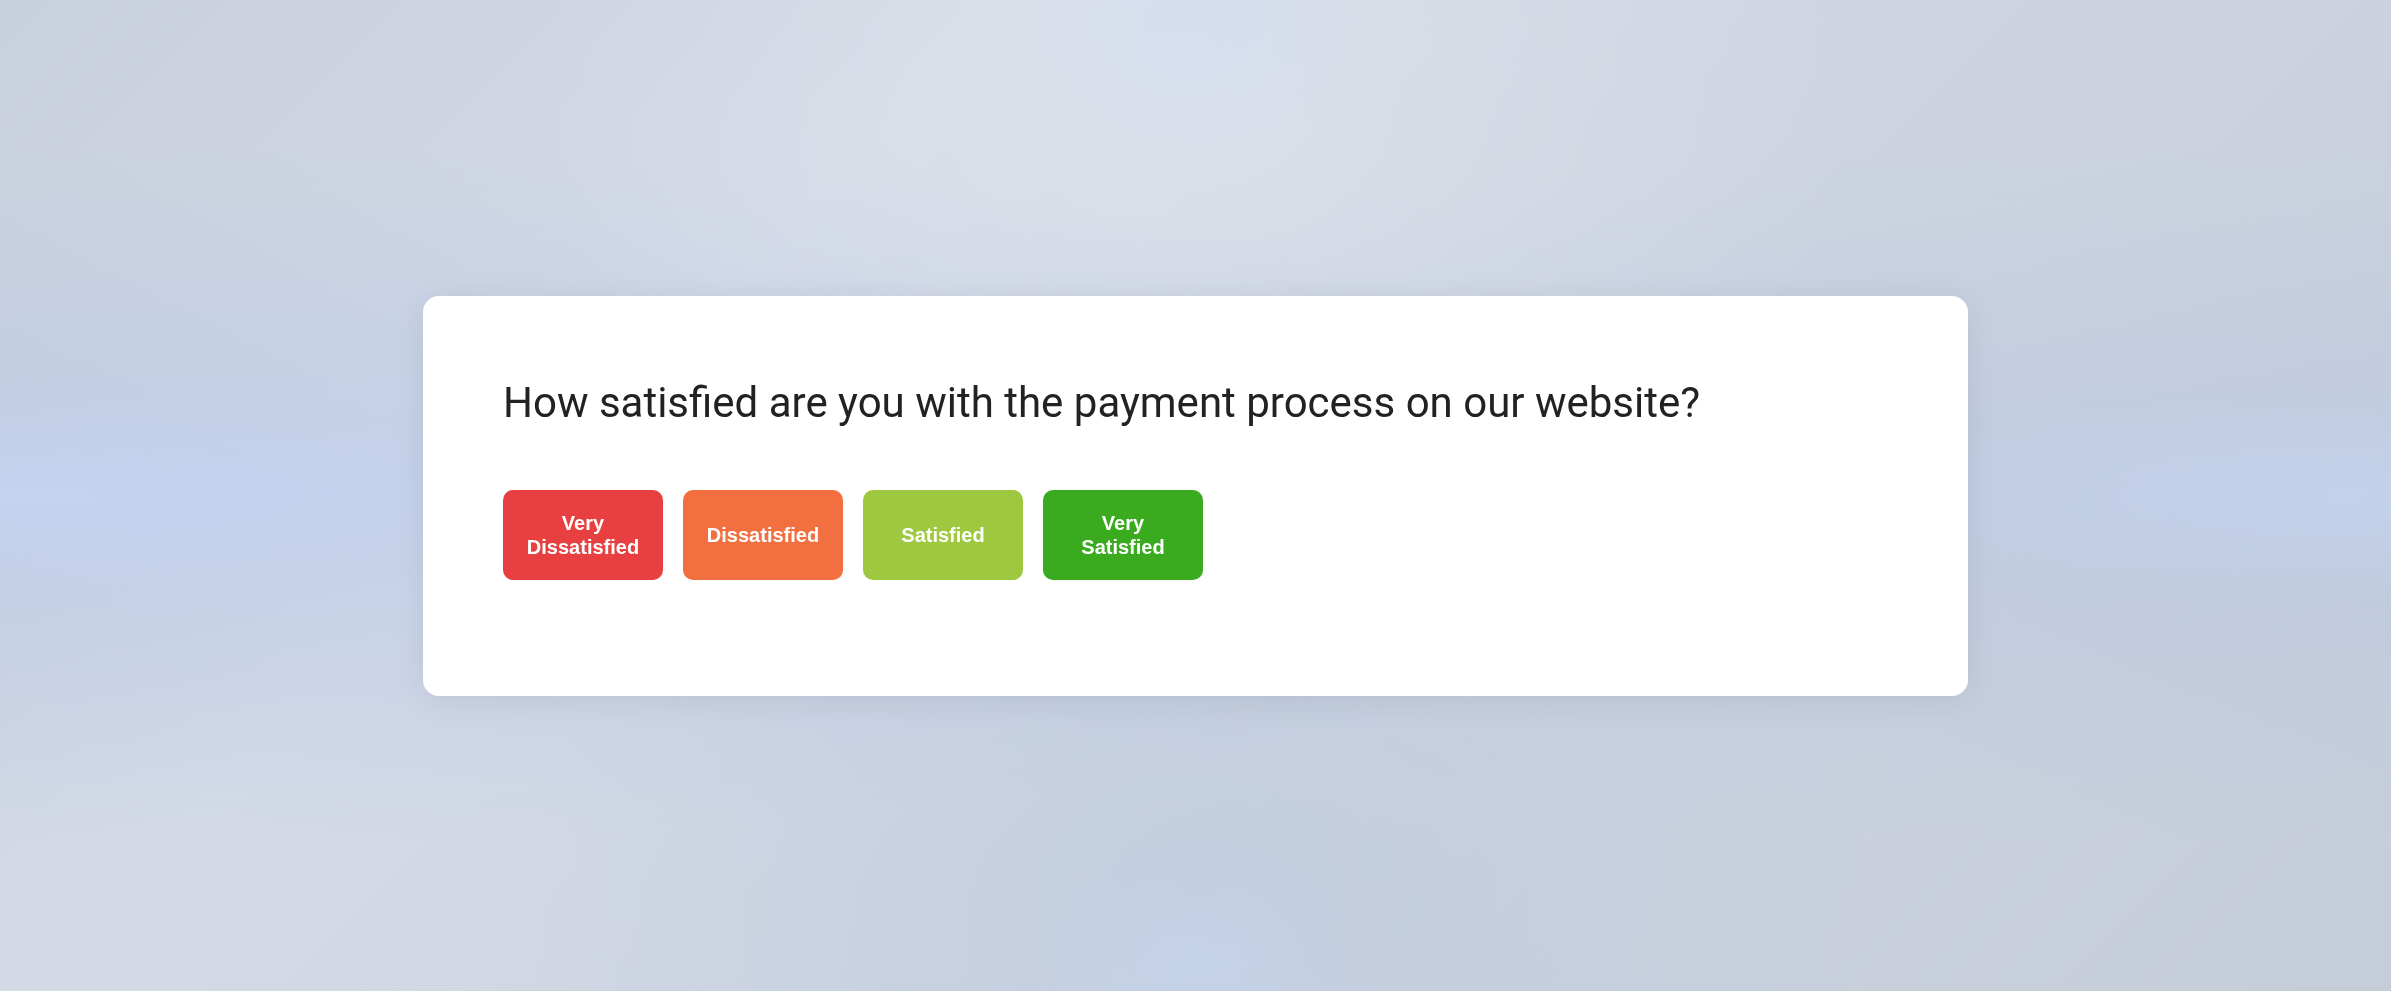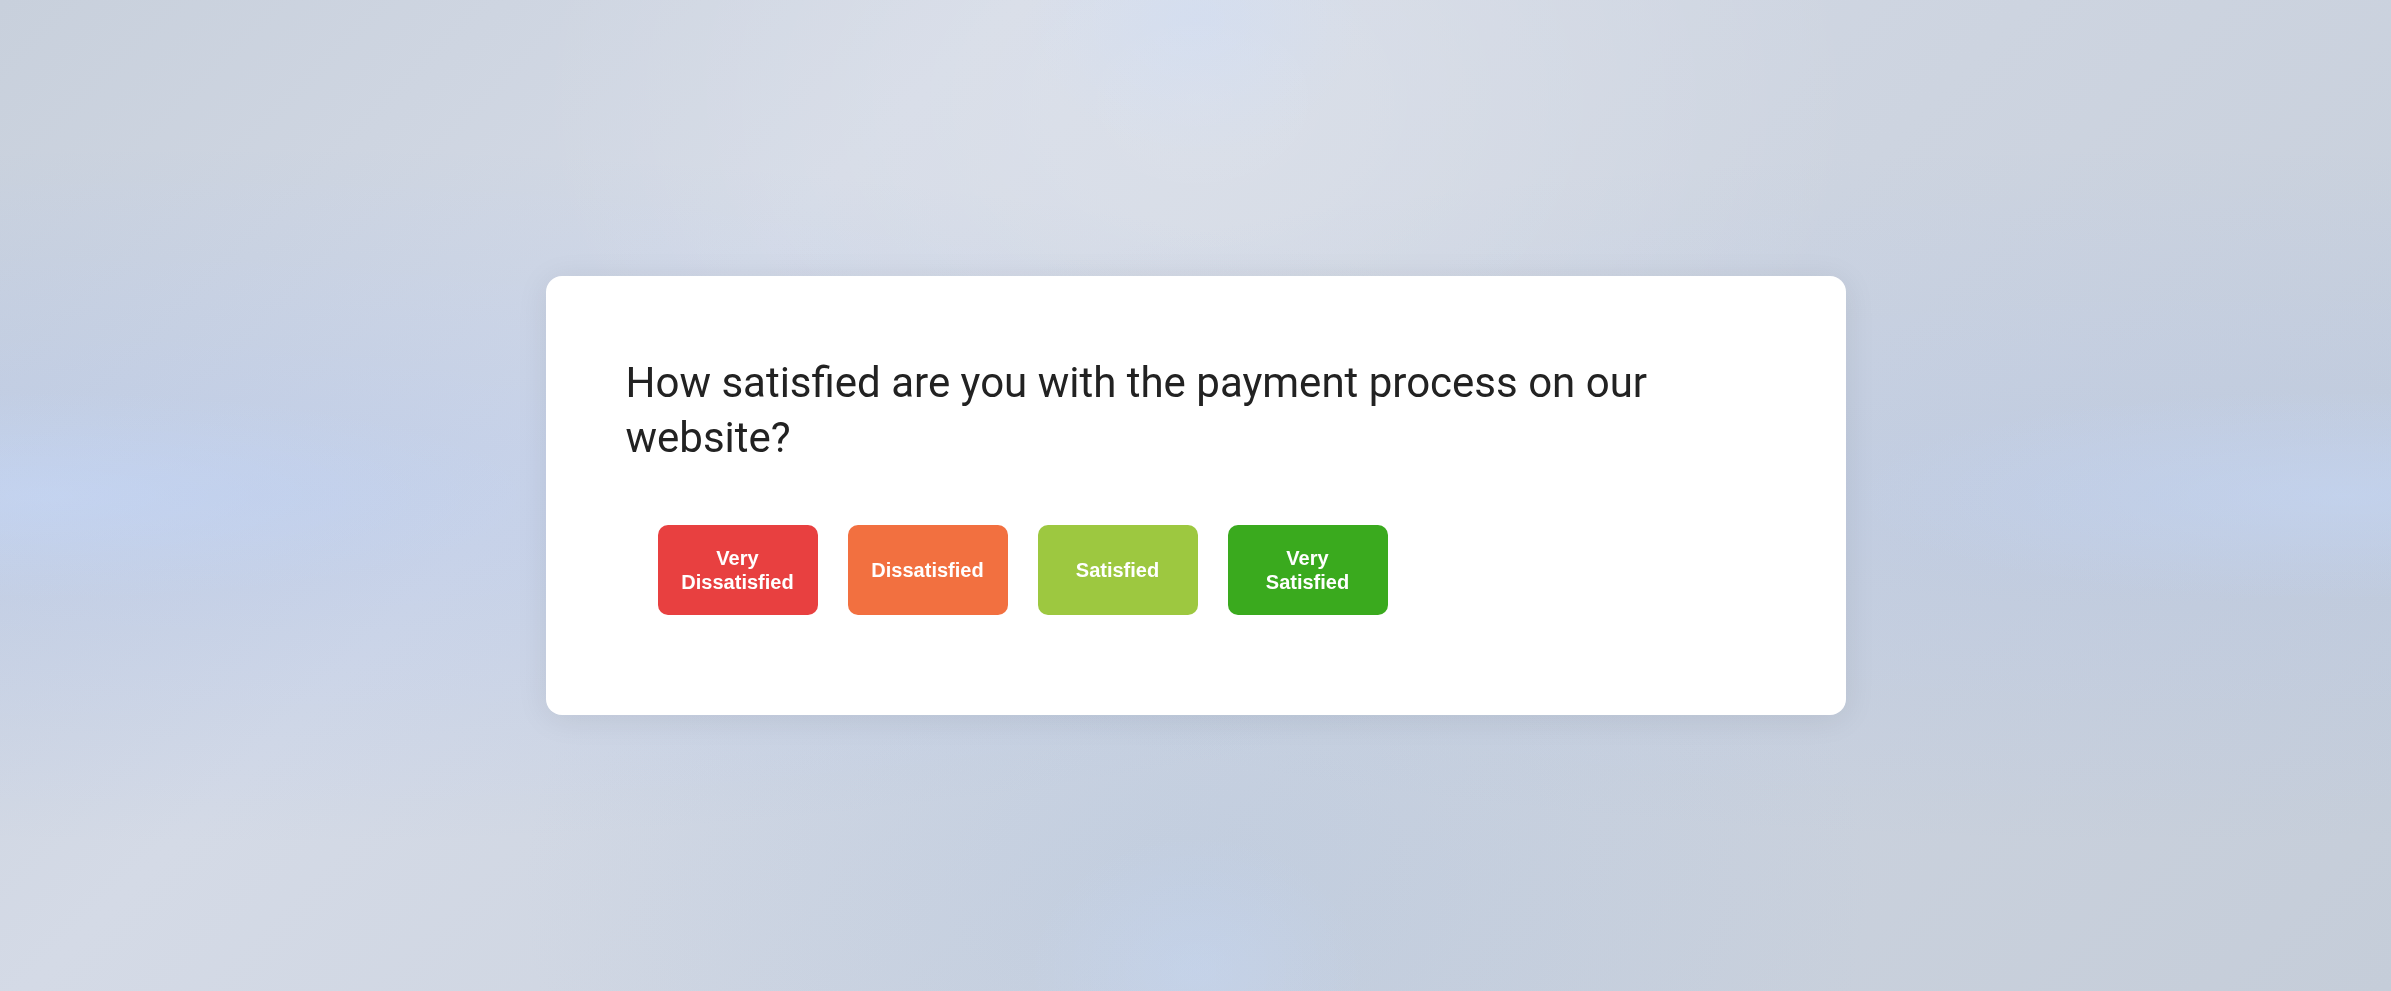--- a/index.html
+++ b/index.html
@@ -40,43 +40,42 @@
         radial-gradient(ellipse at 2% 50%, rgba(200, 220, 255, 0.4) 0%, transparent 15%),
         radial-gradient(ellipse at 98% 50%, rgba(200, 220, 255, 0.4) 0%, transparent 15%),
         radial-gradient(ellipse at 50% 2%, rgba(200, 220, 255, 0.3) 0%, transparent 10%),
         radial-gradient(ellipse at 50% 98%, rgba(200, 220, 255, 0.3) 0%, transparent 10%);
       pointer-events: none;
     }
 
     .card {
       background: #ffffff;
       border-radius: 16px;
-      width: 1300px;
+      width: 1545px;
       min-height: 400px;
       padding: 80px 80px 100px 80px;
       box-shadow: 0 4px 32px rgba(0, 0, 0, 0.08);
       display: flex;
       flex-direction: column;
       gap: 60px;
       position: relative;
       z-index: 1;
     }
 
     .question {
       font-size: 42px;
       font-weight: 400;
       color: #222222;
       line-height: 1.3;
     }
 
     .options {
       display: flex;
-      gap: 30px;
+      gap: 20px;
       flex-wrap: nowrap;
-      margin-left: 32px;
     }
 
     .option-btn {
       flex: 0 0 auto;
       width: 160px;
       height: 90px;
       border: none;
       border-radius: 10px;
       cursor: pointer;
       font-size: 20px;

